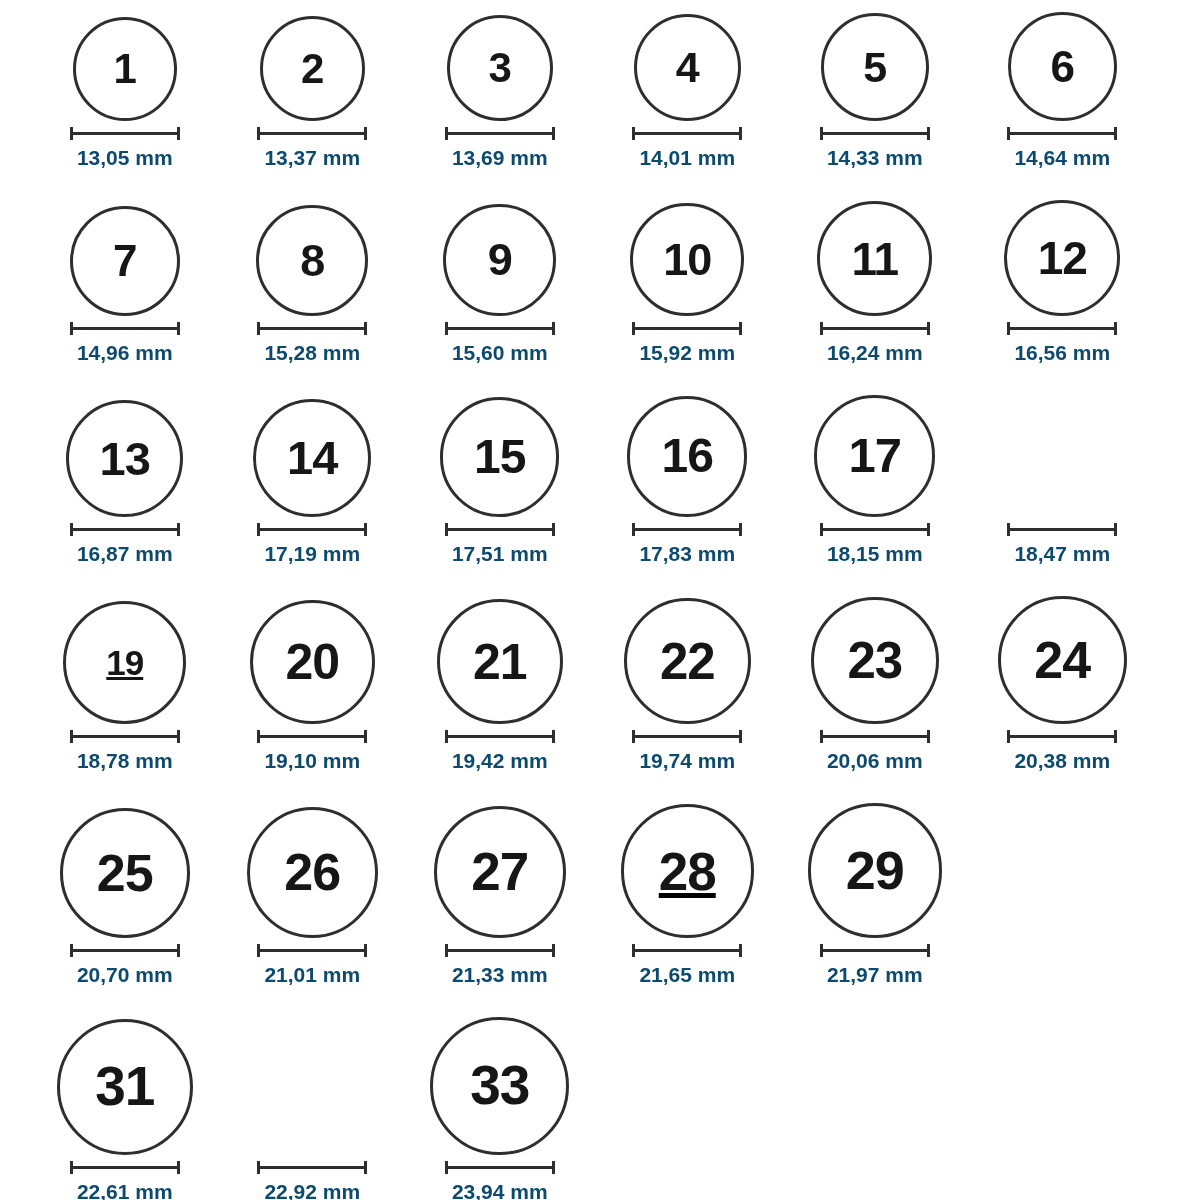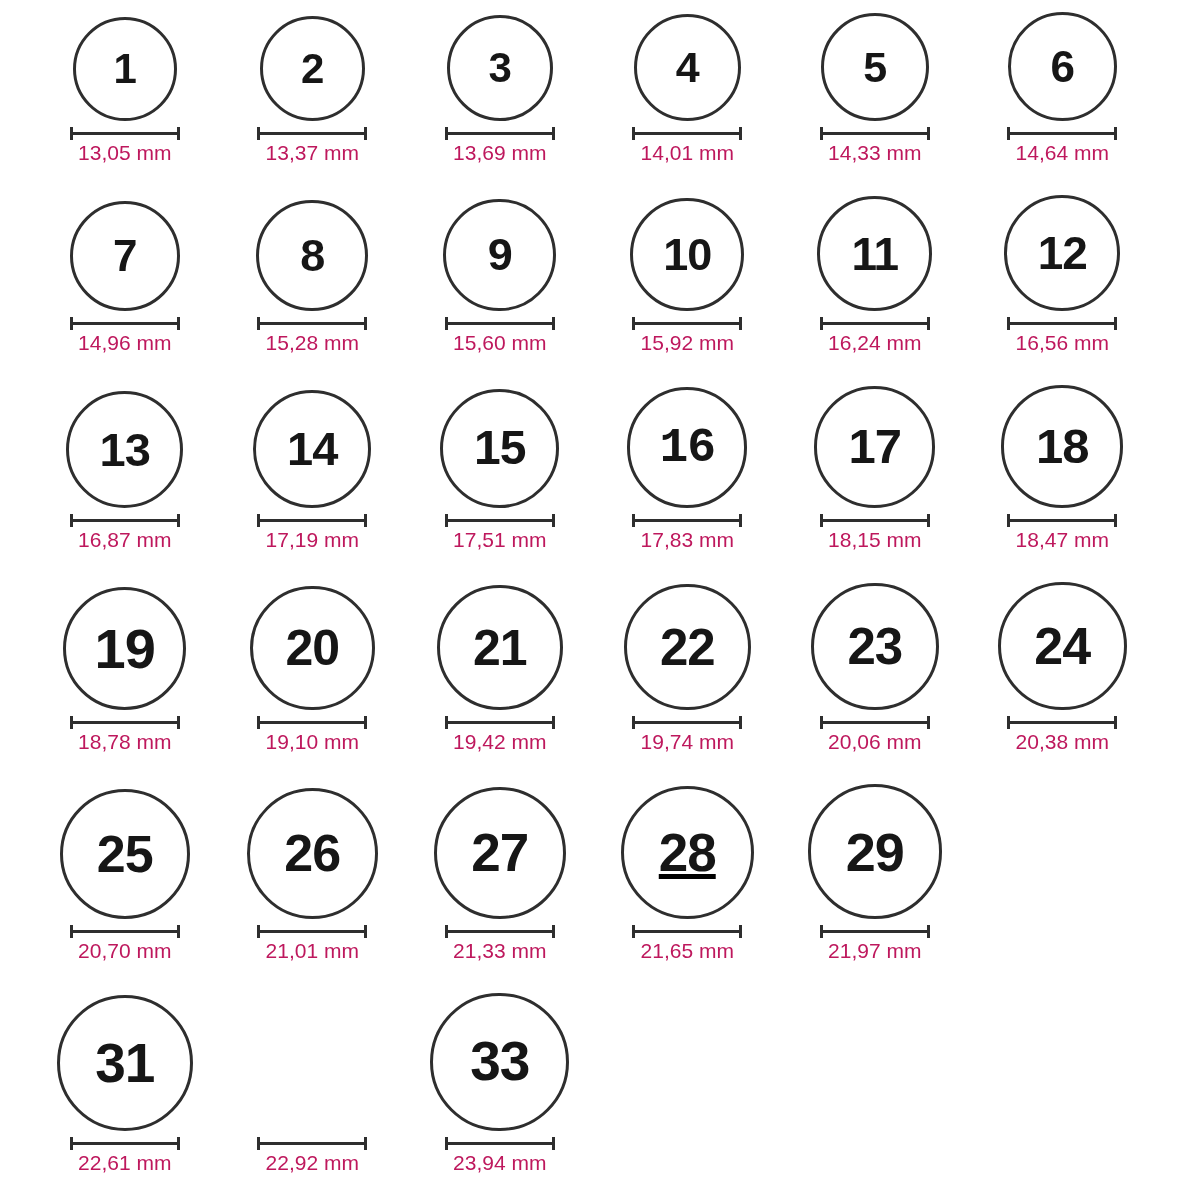--- a/index.html
+++ b/index.html
@@ -57,24 +57,25 @@
   .ruler::after {
     content: "";
     position: absolute;
     left: 0;
     right: 0;
     top: 5px;
     height: 3px;
     background: #2e2e2e;
   }
   .label {
+    margin-top: 5px;
     font-size: 21px;
     line-height: 25px;
-    font-weight: normal;
-    color: #be185d;
+    font-weight: bold;
+    color: #0c4a6e;
     white-space: nowrap;
   }
 </style>
 </head>
 <body>
 
 <div class="chart">
     <div class="row">
       <div class="cell">
         <div class="circle" style="width: 104px; height: 104px;">
@@ -180,44 +181,41 @@
       </div>
       <div class="cell">
         <div class="circle" style="width: 119.12px; height: 119.12px;">
           <span class="num" style="font-size: 48px;">15</span>
         </div>
         <div class="ruler"></div>
         <div class="label">17,51 mm</div>
       </div>
       <div class="cell">
         <div class="circle" style="width: 120.2px; height: 120.2px;">
-          <span class="num" style="font-size: 48px; font-family: Liberation Mono, monospace;">16</span>
+          <span class="num" style="font-size: 48px;">16</span>
         </div>
         <div class="ruler"></div>
         <div class="label">17,83 mm</div>
       </div>
       <div class="cell">
         <div class="circle" style="width: 121.28px; height: 121.28px;">
           <span class="num" style="font-size: 49px;">17</span>
         </div>
         <div class="ruler"></div>
         <div class="label">18,15 mm</div>
       </div>
       <div class="cell">
-        <div class="circle" style="width: 122.36px; height: 122.36px;">
-          <span class="num" style="font-size: 49px;">18</span>
-        </div>
         <div class="ruler"></div>
         <div class="label">18,47 mm</div>
       </div>
     </div>
     <div class="row">
       <div class="cell">
         <div class="circle" style="width: 123.44px; height: 123.44px;">
-          <span class="num" style="font-size: 56px;">19</span>
+          <span class="num" style="font-size: 35px; text-decoration: underline;">19</span>
         </div>
         <div class="ruler"></div>
         <div class="label">18,78 mm</div>
       </div>
       <div class="cell">
         <div class="circle" style="width: 124.52px; height: 124.52px;">
           <span class="num" style="font-size: 50px;">20</span>
         </div>
         <div class="ruler"></div>
         <div class="label">19,10 mm</div>

